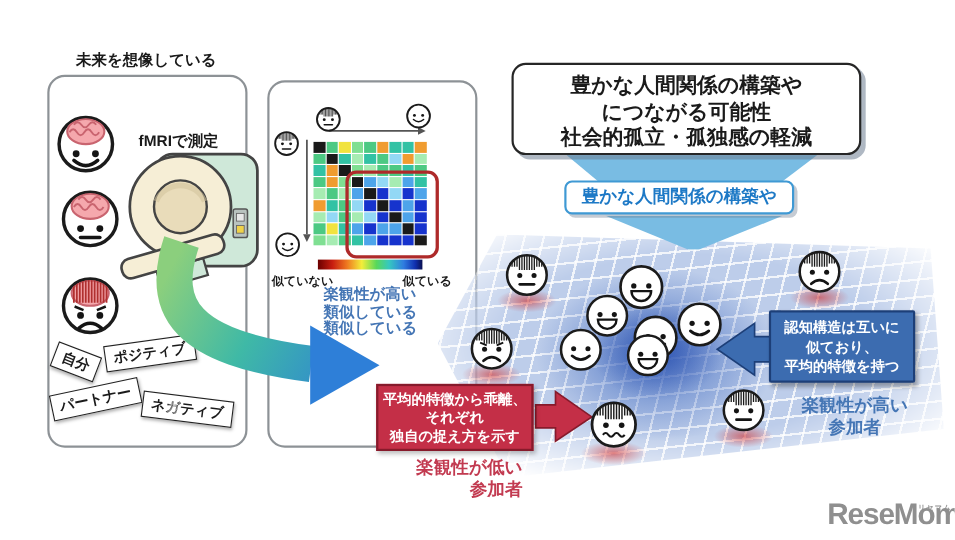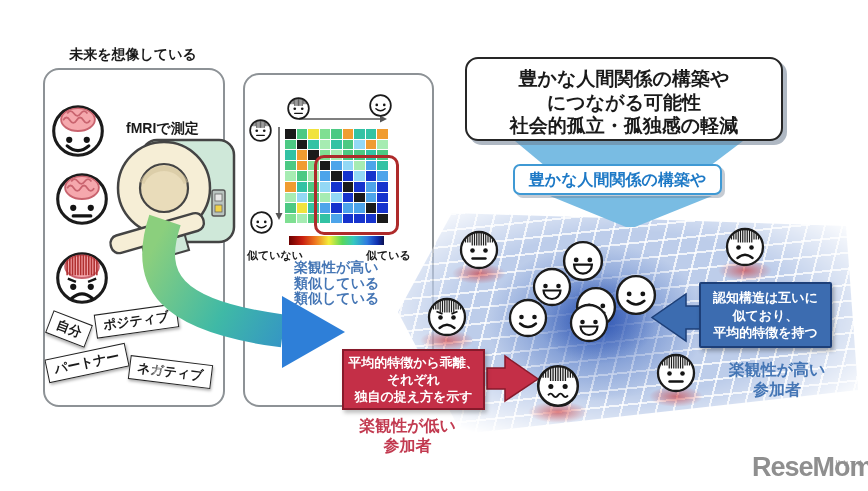--- a/index.html
+++ b/index.html
@@ -62,21 +62,21 @@
   #glow-cluster-core{left:537px;top:272px;width:120px;height:92px;z-index:28;
      background:radial-gradient(closest-side,rgba(28,66,168,.6),rgba(28,66,168,0));}
   
   #deviate-box{left:342px;top:349px;width:143px;height:61px;background:#c42f47;border:2px solid #871a2b;
      color:#fff;font-size:13px;font-weight:bold;text-align:center;line-height:17px;padding-top:3px;
      box-sizing:border-box;z-index:32;box-shadow:2px 3px 4px rgba(0,0,0,.25);}
   #similar-box{left:699px;top:282px;width:133px;height:66px;background:#3c6cb0;border:2px solid #1d3f78;
      border-radius:2px;color:#fff;font-size:13px;font-weight:bold;text-align:center;line-height:17.5px;
      padding-top:5px;box-sizing:border-box;z-index:32;box-shadow:2px 3px 4px rgba(0,0,0,.3);}
   .caption{position:absolute;text-align:center;font-weight:bold;font-size:16px;line-height:20px;z-index:33;}
-  #pessimist-caption{left:340px;top:416px;width:135px;color:#c23a50;}
+  #pessimist-caption{left:340px;top:416px;width:135px;color:#c23a50;text-align:right;}
   #optimist-caption{left:712px;top:360px;width:130px;color:#4576b5;}
   #method-caption{left:589px;top:431px;font-size:15.5px;font-weight:bold;color:#111;z-index:33;}
   
   #overlay{position:absolute;left:0;top:0;z-index:30;pointer-events:none;}
   
   #faces-layer{position:absolute;left:0;top:0;width:100%;height:100%;z-index:40;pointer-events:none;}
   #glow-layer{position:absolute;left:0;top:0;width:100%;height:100%;z-index:28;pointer-events:none;}
   
   #watermark{left:752px;top:452px;color:#8f8f8f;font-size:27px;font-weight:bold;letter-spacing:-1px;
      z-index:50;line-height:30px;}

